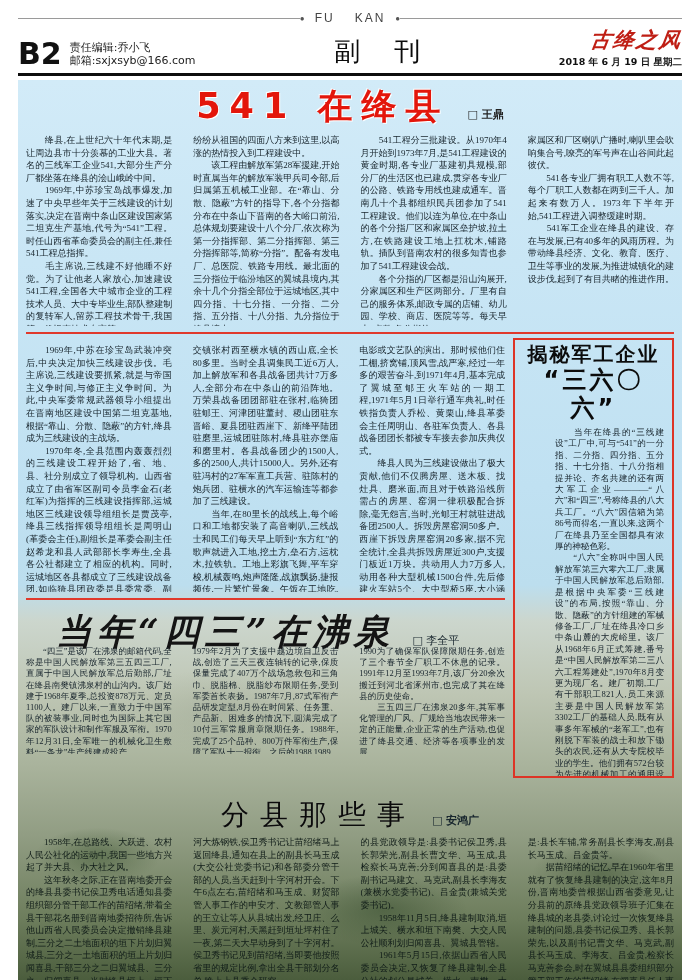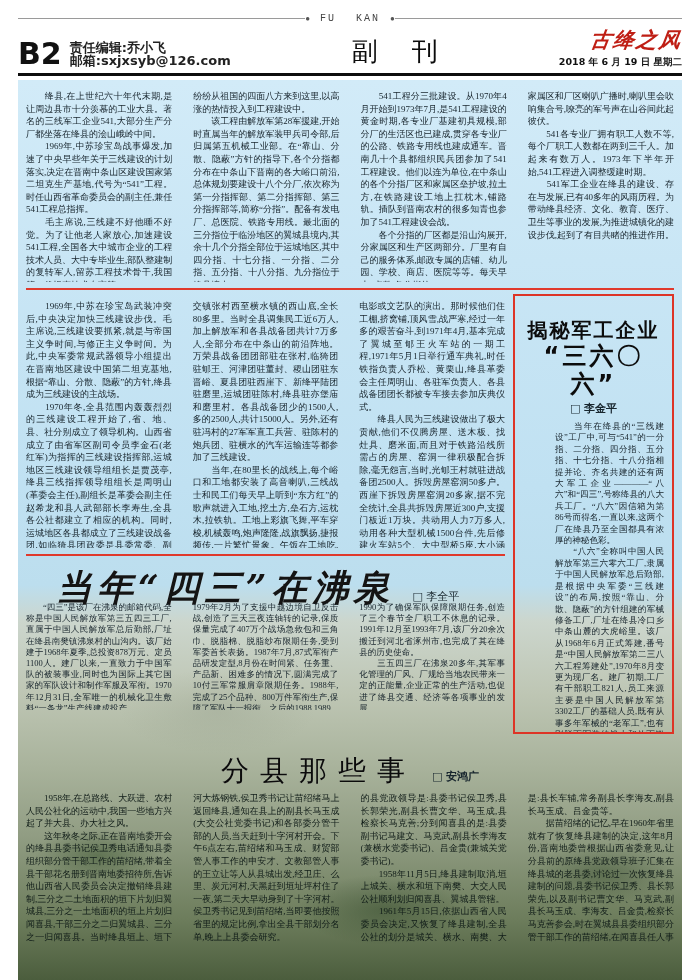--- a/index.html
+++ b/index.html
@@ -3,27 +3,27 @@
 <meta charset="utf-8">
 <style>
   * { margin:0; padding:0; box-sizing:border-box; }
   html,body { background:#ffffff; }
   body { font-family:"Liberation Serif","DejaVu Serif",serif; color:#18262e; }
   .page { width:700px; height:980px; background:#ffffff; margin:0 auto; padding:6px 18px 0 18px; overflow:hidden; }
 
   
   .fukan-row { display:flex; align-items:center; height:16px; margin-top:4px; }
   .fukan-rule { flex:1; height:1px; background:#9a9a9a; }
-  .fukan-text { font-family:Liberation Mono, monospace; font-size:10px; letter-spacing:2px; color:#444; padding:0 10px; white-space:pre; }
+  .fukan-text { font-family:Liberation Sans, sans-serif; font-size:12px; letter-spacing:2px; color:#444; padding:0 10px; white-space:pre; }
   .dot { color:#555; font-size:8px; }
 
   .header-main { display:flex; align-items:flex-end; justify-content:space-between; height:42px; margin-top:1px; }
   .header-left { display:flex; align-items:center; gap:8px;justify-content:space-between; }
   .page-label { font-family:"DejaVu Sans","Liberation Sans",sans-serif; font-weight:bold; font-size:30px; line-height:30px; color:#111; }
-  .editor-block { font-family:"DejaVu Sans","Liberation Sans",sans-serif; font-size:13px; font-weight:bold; color:#222; line-height:13px; }
+  .editor-block { font-family:"DejaVu Sans","Liberation Sans",sans-serif; font-size:11px; font-weight:normal; color:#222; line-height:13px; }
   .section-title { font-family:"DejaVu Sans","Liberation Sans",sans-serif; font-weight:normal; font-size:26px; color:#0b0b0b; letter-spacing:34px; text-indent:34px; white-space:nowrap; }
   .header-right { text-align:right; }
   .masthead { font-family:"DejaVu Serif","Liberation Serif",serif; font-style:italic; font-weight:bold; font-size:21px; color:#bf1e14; transform:skewX(-8deg); letter-spacing:2px; }
   .date-line { font-family:"DejaVu Sans","Liberation Sans",sans-serif; font-size:9.5px; font-weight:bold; color:#111; margin-top:2px; }
   .black-bar { height:3px; background:#0d0d0d; margin-top:4px; }
 
   
   .content-bg {
     margin-top:4px;
     height:902px;
@@ -60,21 +60,21 @@
   .left-red-hr { height:2px; background:#e0392c; margin-top:6px; }
 
   
   .a4-title-row { padding:8px 0 0 30px; height:40px; white-space:nowrap; }
   .a4-title { display:inline; font-family:"DejaVu Serif","Liberation Serif",serif; font-weight:bold; font-style:italic; font-size:36px; color:#141414; letter-spacing:5px; text-shadow:0 0 1px rgba(255,255,255,.4); }
   .a4-author { display:inline; font-family:"DejaVu Sans","Liberation Sans",sans-serif; font-size:11px; font-weight:normal; margin-left:14px; }
   .a4-cols { height:108px; }
   .a4-cols .col { font-size:8.5px; line-height:11.2px; }
 
   
-  .red-box { width:161px; border:2px solid #dd3426; padding:22px 8px 4px 8px; height:440px; overflow:hidden; }
+  .red-box { width:161px; border:2px solid #dd3426; padding:2px 8px 4px 8px; height:440px; overflow:hidden; }
   .a3-title { font-family:"DejaVu Sans","Liberation Sans",sans-serif; font-weight:bold; text-align:center; color:#0c0c0c; }
   .a3-title-l1 { font-size:20px; letter-spacing:2px; line-height:24px; }
   .a3-title-l2 { font-size:24px; letter-spacing:3px; line-height:28px; }
   .a3-author { text-align:center; font-family:"DejaVu Sans","Liberation Sans",sans-serif; font-size:11px; font-weight:bold; margin-top:3px; }
   .a3-body { margin-top:5px; text-align:justify; white-space:pre-line; font-size:8.6px; line-height:11.4px; color:#16232b; height:356px; overflow:hidden;margin-left:32px; }
 
   
   .a5-title-row { text-align:center; height:40px; padding-top:6px; white-space:nowrap; }
   .a5-title { display:inline; font-family:"DejaVu Sans","Liberation Sans",sans-serif; font-weight:normal; font-size:28px; color:#0b0b0b; letter-spacing:11px; text-shadow:0 0 1px rgba(255,255,255,.3); }
   .a5-author { display:inline; font-family:"DejaVu Sans","Liberation Sans",sans-serif; font-size:11px; font-weight:bold; margin-left:12px; }
@@ -93,34 +93,38 @@
     <span class="fukan-text">KAN</span>
     <span class="dot">●</span>
     <div class="fukan-rule"></div>
   </div>
 
   <div class="header-main">
     <div class="header-left">
       <div class="page-label">B2</div>
       <div class="editor-block">
         <div>责任编辑:乔小飞</div>
-        <div>邮箱:sxjxsyb@126.com</div>
+        <div>邮箱:sxjxsyb@166.com</div>
       </div>
     </div>
     <div class="section-title">副刊</div>
     <div class="header-right">
       <div class="masthead">古绛之风</div>
       <div class="date-line">2018 年 6 月 19 日  星期二</div>
     </div>
   </div>
   <div class="black-bar"></div>
 
   <div class="content-bg">
 
     <div>
+      <div class="a541-title-row">
+        <span class="a541-title">541 在绛县</span>
+        <span class="a541-author">□ 王鼎</span>
+      </div>
       <div class="cols a541-cols">
         <div class="col">　　绛县,在上世纪六十年代末期,是让周边县市十分羡慕的工业大县。著名的三线军工企业541,大部分生产分厂都坐落在绛县的浍山峨岭中间。
 　　1969年,中苏珍宝岛战事爆发,加速了中央早些年关于三线建设的计划落实,决定在晋南中条山区建设国家第二坦克生产基地,代号为“541”工程。时任山西省革命委员会的副主任,兼任541工程总指挥。
 　　毛主席说,三线建不好他睡不好觉。为了让他老人家放心,加速建设541工程,全国各大中城市企业的工程技术人员、大中专毕业生,部队整建制的复转军人,留苏工程技术骨干,我国第一代坦克技术专家等,</div>
         <div class="col">纷纷从祖国的四面八方来到这里,以高涨的热情投入到工程建设中。
 　　该工程由解放军第28军援建,开始时直属当年的解放军装甲兵司令部,后归属第五机械工业部。在“靠山、分散、隐蔽”方针的指导下,各个分指都分布在中条山下晋南的各大峪口前沿,总体规划要建设十八个分厂,依次称为第一分指挥部、第二分指挥部、第三分指挥部等,简称“分指”。配备有发电厂、总医院、铁路专用线。最北面的三分指位于临汾地区的翼城县境内,其余十几个分指全部位于运城地区,其中四分指、十七分指、一分指、二分指、五分指、十八分指、九分指位于绛县境内。</div>
         <div class="col">　　541工程分三批建设。从1970年4月开始到1973年7月,是541工程建设的黄金时期,各专业厂基建初具规模,部分厂的生活区也已建成,贯穿各专业厂的公路、铁路专用线也建成通车。晋南几十个县都组织民兵团参加了541工程建设。他们以连为单位,在中条山的各个分指厂区和家属区垒护坡,拉土方,在铁路建设工地上扛枕木,铺路轨。插队到晋南农村的很多知青也参加了541工程建设会战。
 　　各个分指的厂区都是沿山沟展开,分家属区和生产区两部分。厂里有自己的服务体系,邮政专属的店铺、幼儿园、学校、商店、医院等等。每天早上6点整,各分指的</div>
         <div class="col">家属区和厂区喇叭广播时,喇叭里会吹响集合号,嘹亮的军号声在山谷间此起彼伏。
 　　541各专业厂拥有职工人数不等,每个厂职工人数都在两到三千人。加起来有数万人。1973年下半年开始,541工程进入调整缓建时期。
@@ -158,21 +162,20 @@
             <div class="col">1990为了确保军队保障限期任务,创造了三个春节全厂职工不休息的记录。1991年12月至1993年7月,该厂分20余次搬迁到河北省涿州市,也完成了其在绛县的历史使命。
 　　三五四三厂在沸泉20多年,其军事化管理的厂风、厂规给当地农民带来一定的正能量,企业正常的生产活动,也促进了绛县交通、经济等各项事业的发展。</div>
           </div>
         </div>
 
       </div>
 
       <div class="red-box">
         <div class="a3-title a3-title-l1">揭秘军工企业</div>
         <div class="a3-title a3-title-l2">“三六〇六”</div>
-        <div class="a3-author">□ 李金平</div>
         <div class="a3-body">　　当年在绛县的“三线建设”工厂中,可与“541”的一分指、二分指、四分指、五分指、十七分指、十八分指相提并论、齐名共建的还有两大军工企业————“八六”和“四三”,号称绛县的八大兵工厂。“八六”因信箱为第86号而得名,一直以来,这两个厂在绛县乃至全国都具有浓厚的神秘色彩。
 　　“八六”全称叫中国人民解放军第三六零六工厂,隶属于中国人民解放军总后勤部,是根据中央军委“三线建设”的布局,按照“靠山、分散、隐蔽”的方针组建的军械修备工厂,厂址在绛县冷口乡中条山麓的大虎峪里。该厂从1968年6月正式筹建,番号是“中国人民解放军第二三八六工程筹建处”,1970年8月变更为现厂名。建厂初期,工厂有干部职工821人,员工来源主要是中国人民解放军第3302工厂的基础人员,既有从事多年军械的“老军工”,也有刚脱下军装的战士和放下锄头的农民,还有从大专院校毕业的学生。他们拥有572台较为先进的机械加工的通用设备,其中两台大型设备在华北地区也绝无仅有。上世纪70年代,主要加工生产电动裁剪机、30吨油压机、6802成型机、三爪卡盘、可调节手用铰刀、钉扣机、打包机、机用丝锥、弹药专用钳、三面刃铣刀等20余种新产品及军械备件。上世纪80年代初期,开始生产红箭-73反坦克导弹检测弹、教练弹、解剖弹,批量生产MBM1-A型密闭闩器,自行开发了后跟磨光机、军用双层床,并成为军械系统A-4型爆炸显保险箱的生产和修理点。1985年5月迫弹的修理线正式投产,至1990年累计修理军援、军贸等各种炮弹81628发,创效益数千万元。1990年1月,该厂整体搬迁至侯马市,终结了在绛县山沟长达22年的历史。</div>
       </div>
     </div>
 
     <div>
       <div class="a5-title-row">
         <span class="a5-title">分县那些事</span>
         <span class="a5-author">□ 安鸿广</span>
       </div>

